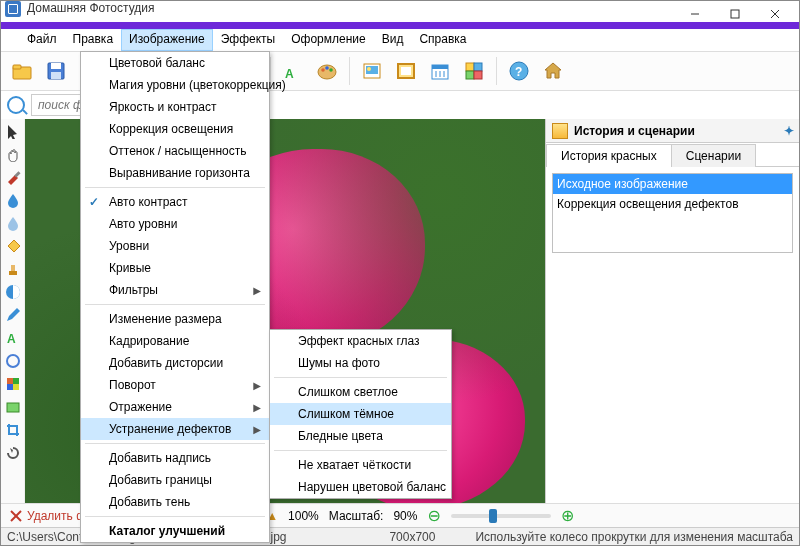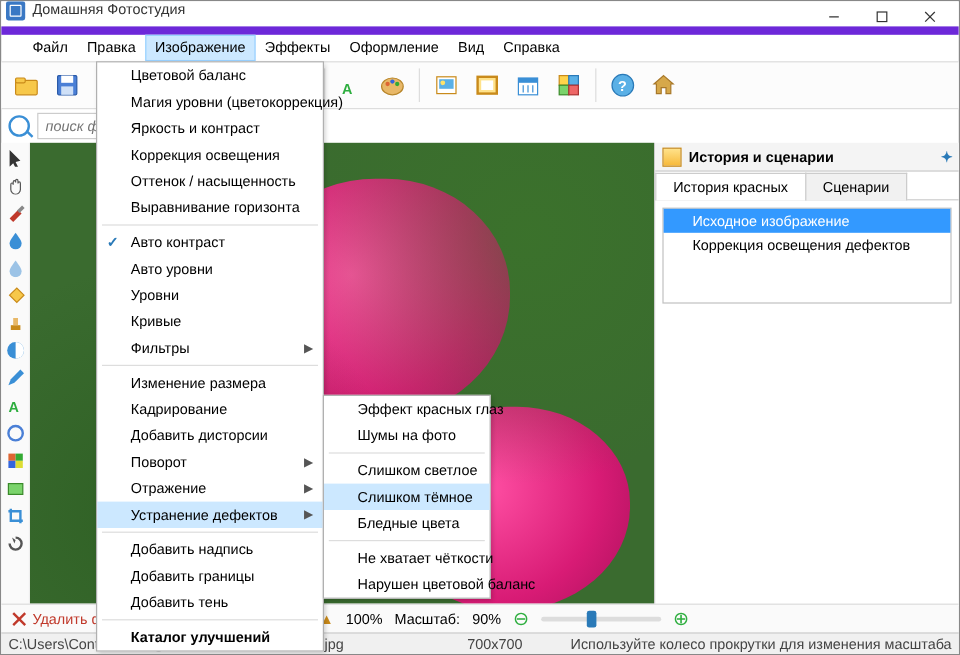--- a/index.html
+++ b/index.html
@@ -27,30 +27,30 @@
 .flower{position:absolute;border-radius:50% 48% 52% 50%;background:radial-gradient(circle at 40% 40%,#ff4fa3,#d81b75 60%,#a8105a)}
 .rightpane{width:254px;border-left:1px solid #ccc;display:flex;flex-direction:column;background:#fff}
 .rphead{height:24px;display:flex;align-items:center;border-bottom:1px solid #ccc;background:#f4f4f4}
 .rphead .hicon{width:16px;height:16px;margin:0 6px;background:linear-gradient(#ffe28a,#f7b93a);border:1px solid #c98a1a}
 .rphead .htxt{flex:1;font-weight:600}
 .rphead .plus{width:20px;text-align:center;color:#2a7ab8;font-weight:bold}
 .tabs{height:24px;display:flex;border-bottom:1px solid #ccc}
 .tab{padding:4px 14px;border:1px solid #ccc;border-bottom:none;background:#fff;margin-right:-1px;position:relative;top:1px}
 .tab.inactive{background:#f1f1f1}
 .histbox{margin:6px;border:1px solid #c0c0c0;height:80px}
-.histrow{padding:3px 24px}
+.histrow{padding:3px 4px}
 .histrow.sel{background:#3399ff;color:#fff}
 .ddmenu{position:absolute;background:#fff;border:1px solid #b0b0b0;box-shadow:2px 2px 4px rgba(0,0,0,.2);z-index:50}
 .dditem{height:22px;display:flex;align-items:center;padding:0 24px 0 28px;position:relative;white-space:nowrap}
 .dditem:hover,.dditem.hl{background:#cce8ff}
 .dditem .chk{position:absolute;left:8px;color:#2a7ab8;font-weight:bold}
 .dditem .arr{position:absolute;right:8px;font-size:10px;color:#555}
 .ddsep{height:1px;background:#ddd;margin:3px 4px}
 .menu1{top:50px;left:79px;width:190px}
-.menu2{top:328px;left:268px;width:140px}
+.menu2{top:328px;left:268px;width:183px}
 .statusbar{position:absolute;left:0;right:0;bottom:18px;height:24px;border-top:1px solid #ddd;display:flex;align-items:center;padding:0 8px;gap:10px;background:#fafafa}
 .statusbar .del{color:#c0392b;display:flex;align-items:center;gap:4px}
 .statusbar .navb{color:#2eae3f;font-size:16px;font-weight:bold}
 .sliderbar{width:100px;height:4px;background:#ddd;position:relative;border-radius:2px}
 .sliderbar .thumb{position:absolute;top:-5px;left:38px;width:8px;height:14px;background:#2a7ab8;border-radius:2px}
 .bottombar{position:absolute;left:0;right:0;bottom:0;height:18px;background:#f0f0f0;border-top:1px solid #ccc;display:flex;align-items:center;padding:0 6px;font-size:11px;color:#444}
 .bottombar .spacer{flex:1}
 svg{display:block}
 </style>
 </head>

